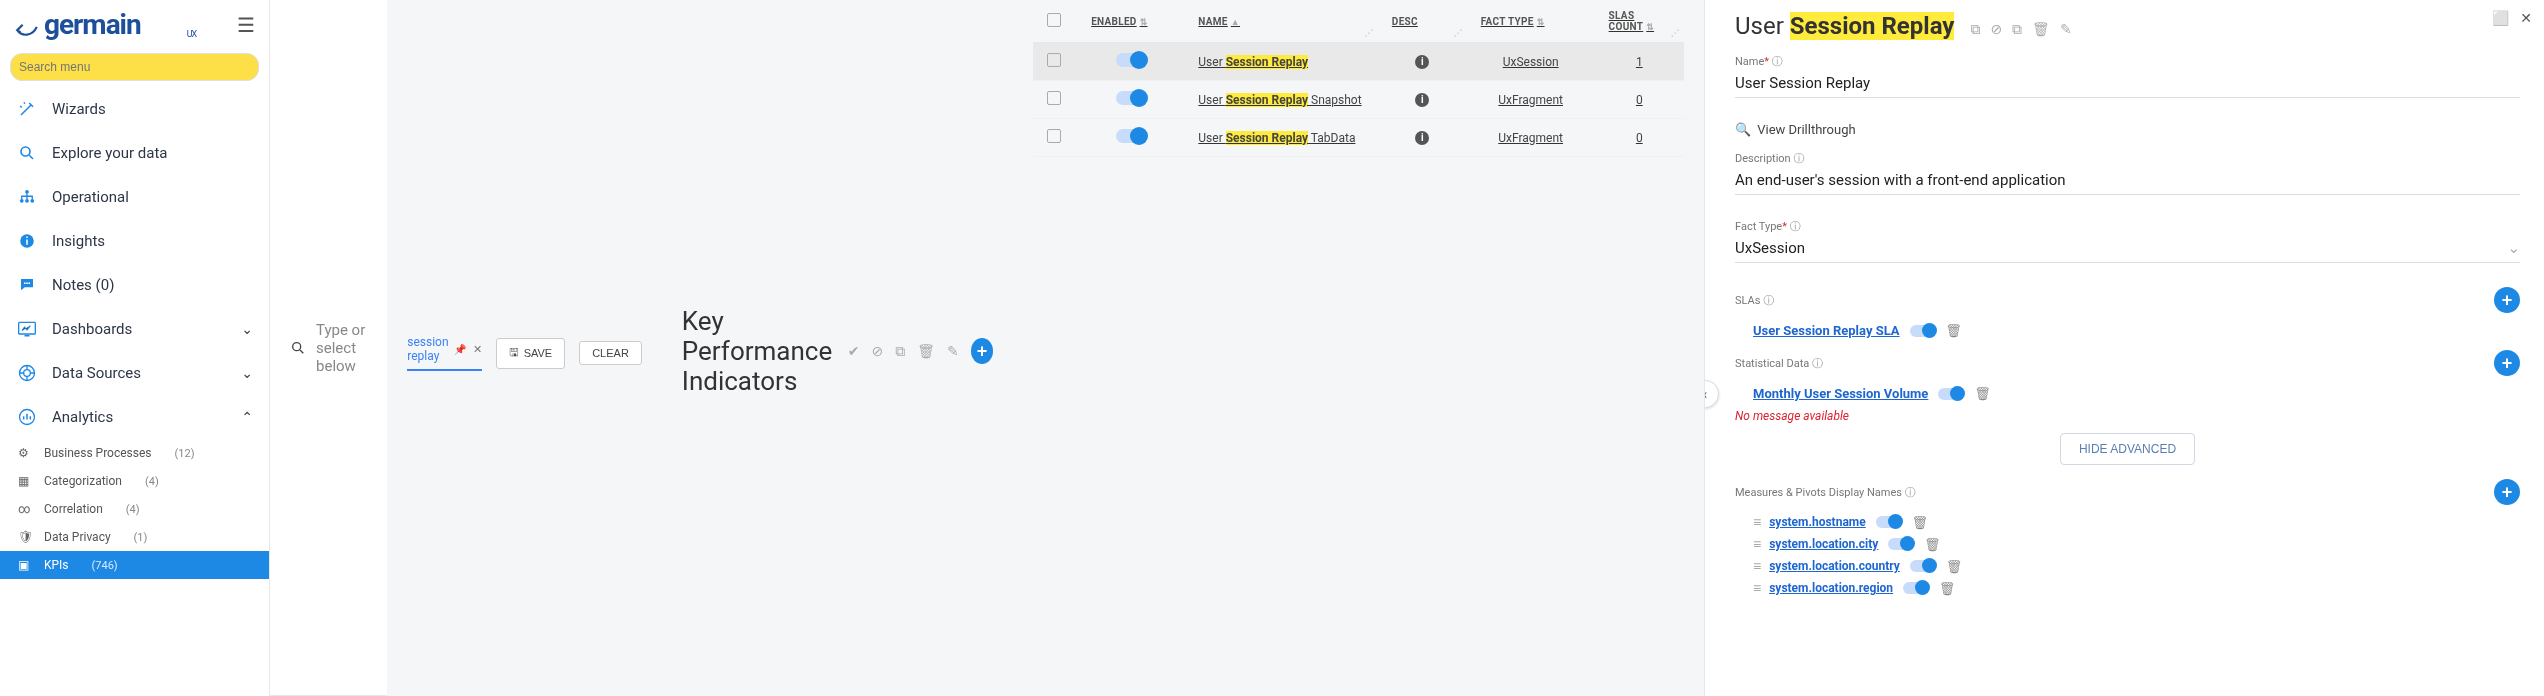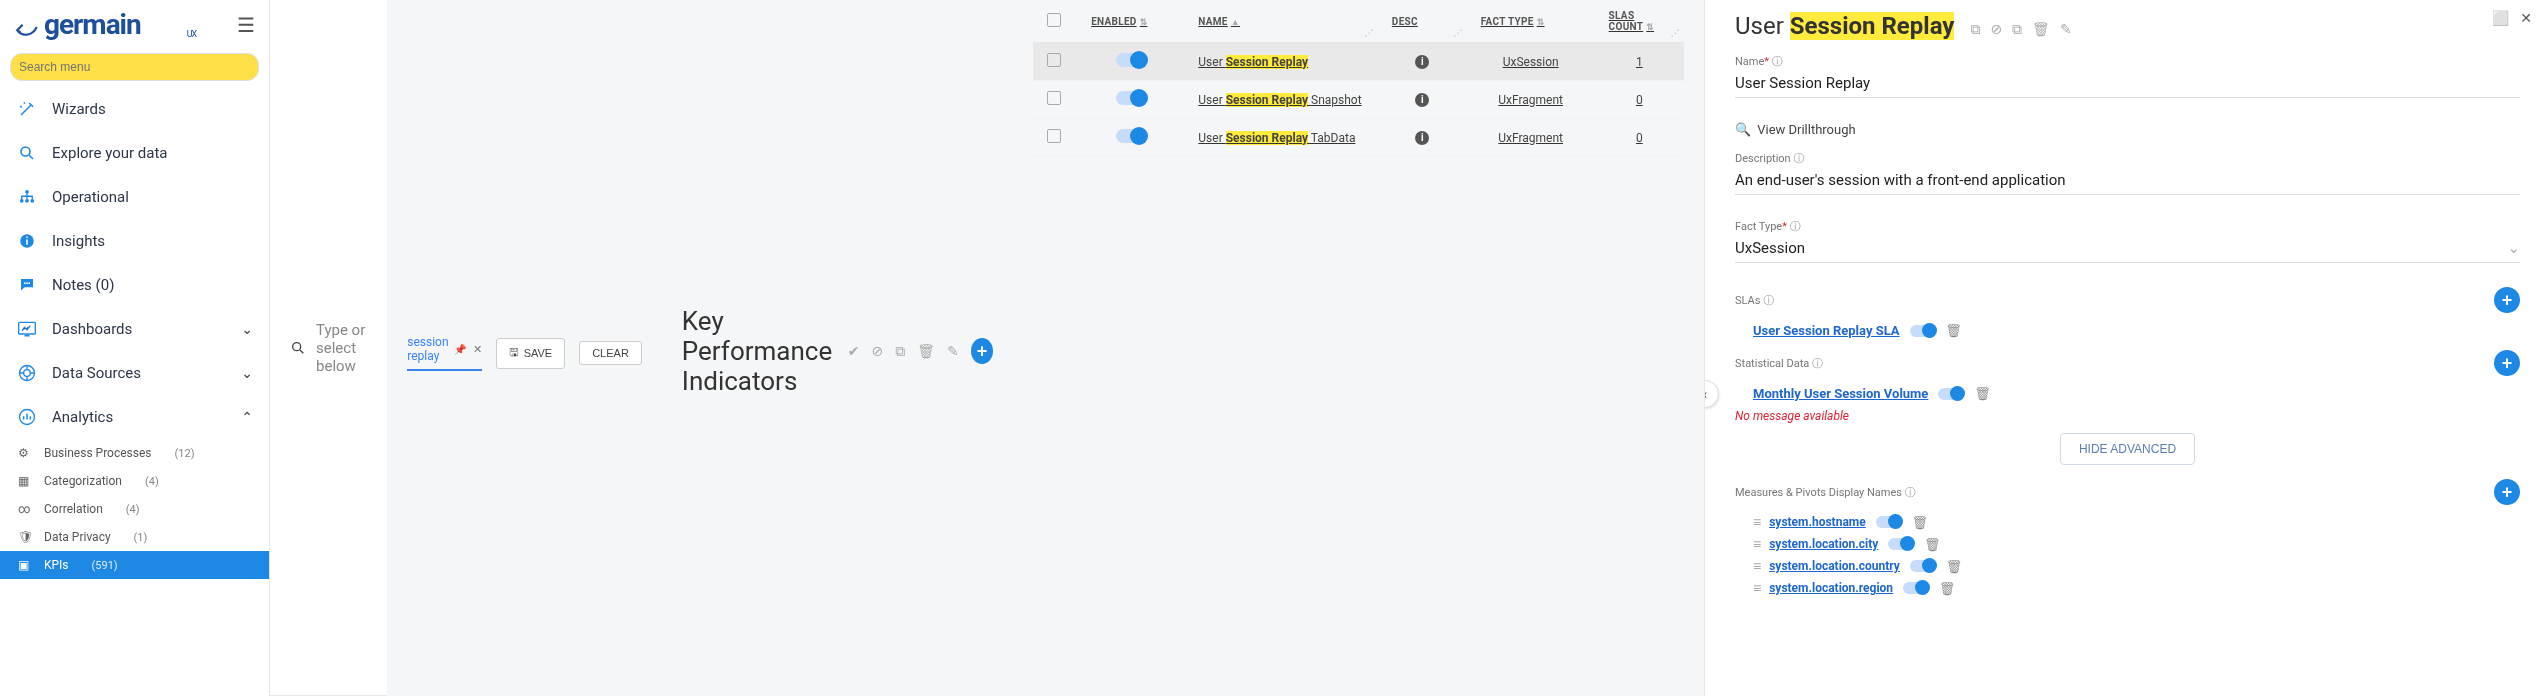--- a/index.html
+++ b/index.html
@@ -186,21 +186,21 @@
         </span>
       <span class="ni-label">Analytics</span>
       <span class="ni-chev">⌃</span>
     </li>
   </ul>
   <ul class="subnav">
     <li><span class="si-icon">⚙</span><span>Business Processes</span>&nbsp;<span class="si-count">(12)</span></li>
     <li><span class="si-icon">▦</span><span>Categorization</span>&nbsp;<span class="si-count">(4)</span></li>
     <li><span class="si-icon">∞</span><span>Correlation</span>&nbsp;<span class="si-count">(4)</span></li>
     <li><span class="si-icon">🛡</span><span>Data Privacy</span>&nbsp;<span class="si-count">(1)</span></li>
-    <li class="active"><span class="si-icon">▣</span><span>KPIs</span>&nbsp;<span class="si-count">(591)</span></li>
+    <li class="active"><span class="si-icon">▣</span><span>KPIs</span>&nbsp;<span class="si-count">(746)</span></li>
   </ul>
 </aside>
 
 <main class="main">
   <div class="search-row">
     <span class="sicon">
         <svg width="16" height="16" viewBox="0 0 24 24">
           <circle cx="10" cy="10" r="6" fill="none" stroke="#444" stroke-width="2"></circle>
           <path stroke="#444" stroke-width="2" d="M15 15l5 5"></path>
         </svg>

